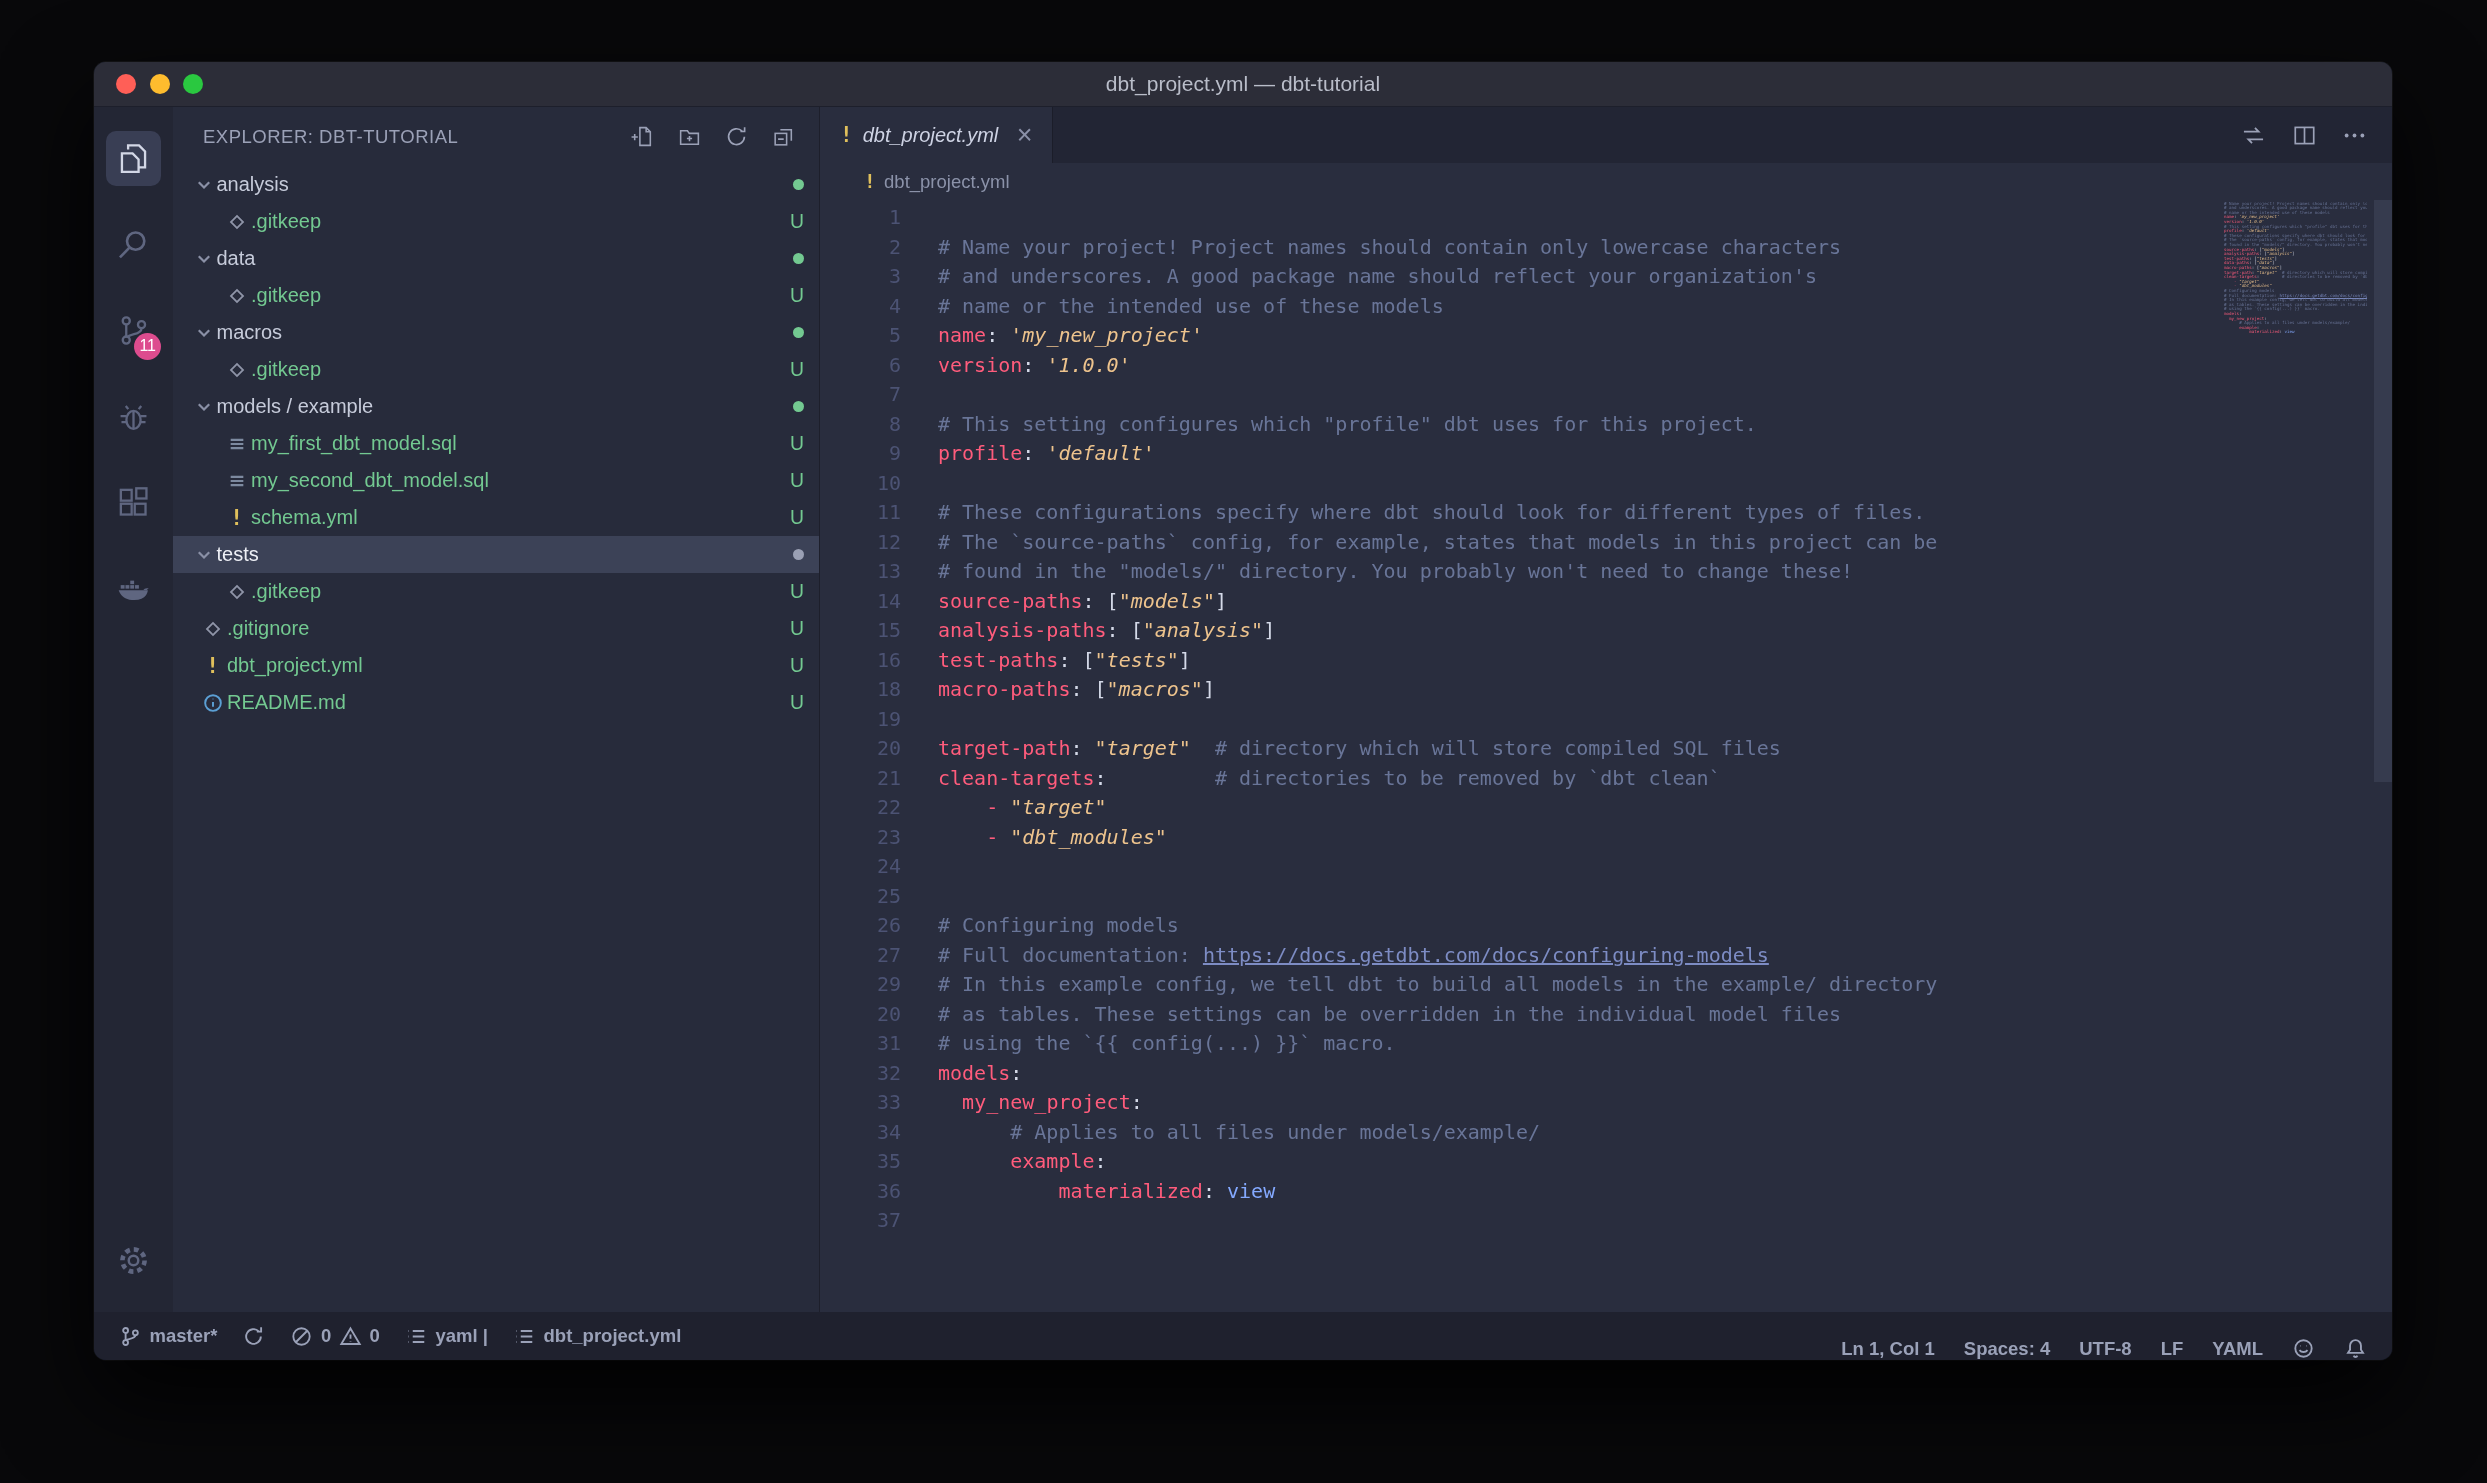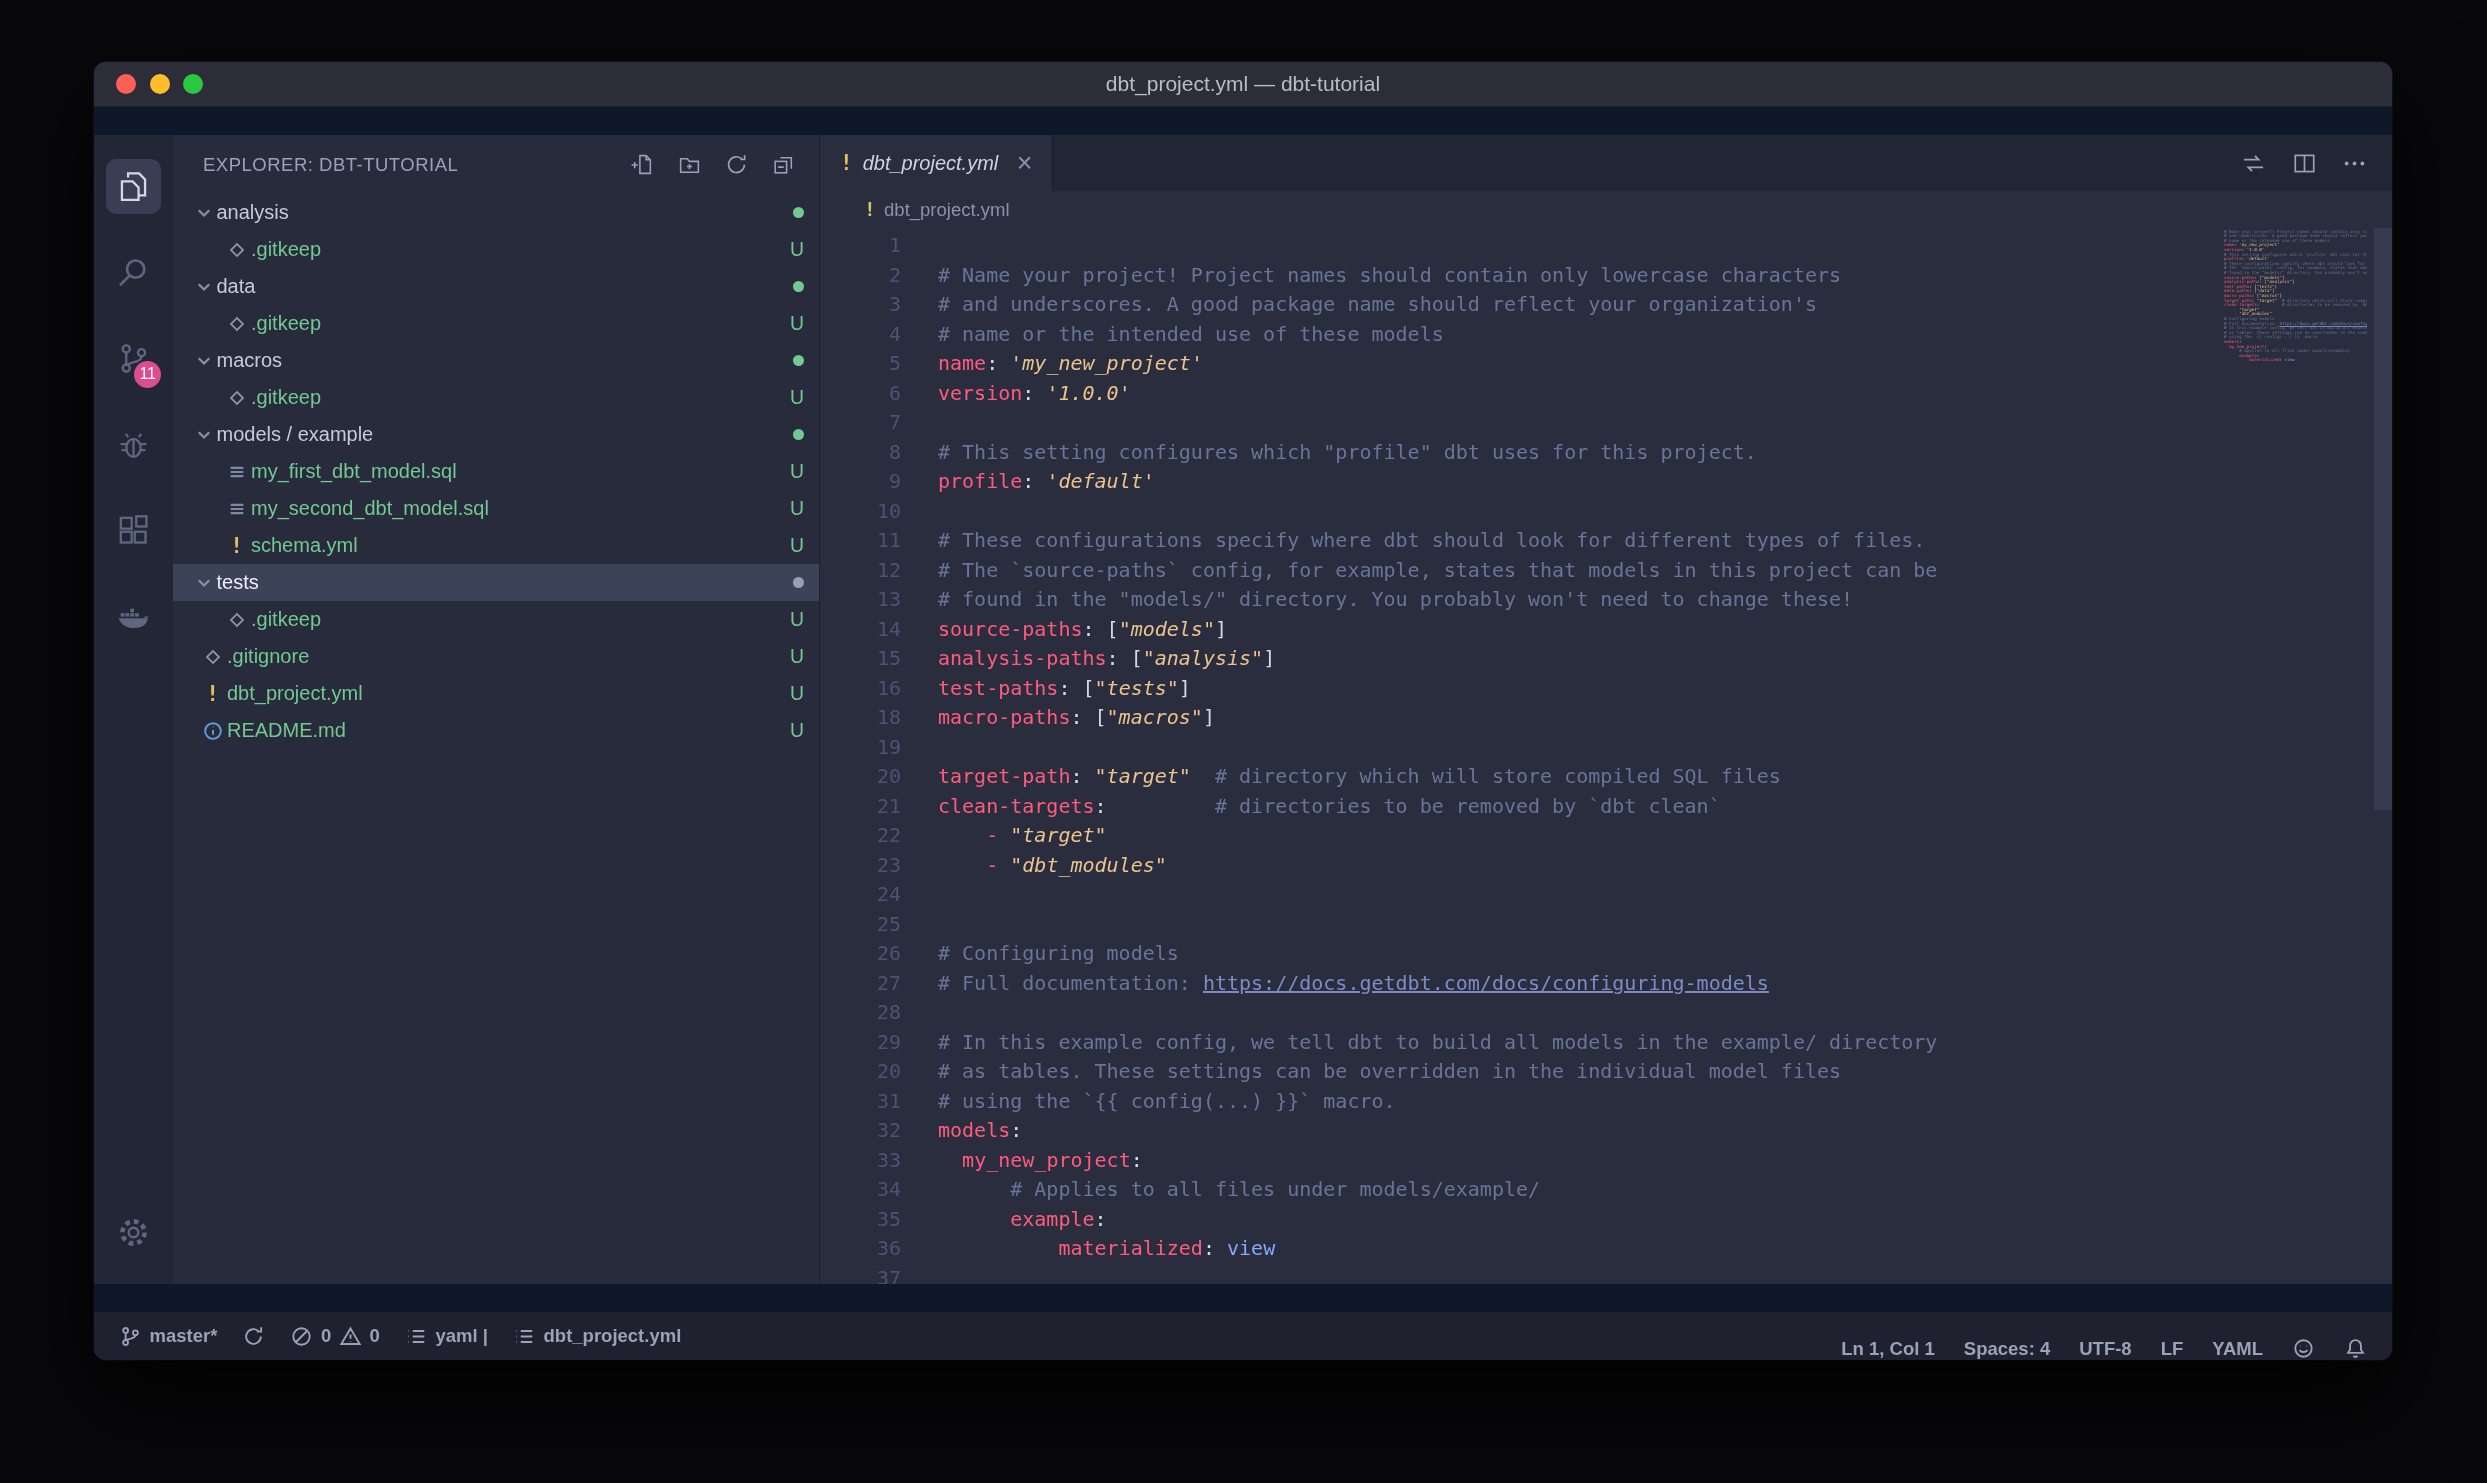--- a/index.html
+++ b/index.html
@@ -1,18 +1,18 @@
 <!DOCTYPE html>
 <html style="font-size:13.5px"><head>
 <meta charset="utf-8">
 <style>
   html,body{margin:0;padding:0;overflow:hidden;background:#08080a;}
   body{width:2487px;height:1484px;position:relative;font-family:"Liberation Sans",sans-serif;-webkit-font-smoothing:antialiased;}
   .window{position:absolute;left:94px;top:62px;width:2298px;height:1298px;background:#0f172a;border-radius:11.8px;overflow:hidden;
-          box-shadow:0 39px 93px rgba(0,0,0,.85),0 0 0 0.8px rgba(255,255,255,.07);display:flex;flex-direction:column;gap:28px;}
+          box-shadow:0 39px 93px rgba(0,0,0,.85),0 0 0 0.8px rgba(255,255,255,.07);display:flex;flex-direction:column;}
   
   .titlebar{flex:0 0 44px;background:#2c2d38;border-bottom:0.8px solid #1d1f2b;display:flex;align-items:center;justify-content:center;position:relative;}
   .traffic{position:absolute;left:22px;top:0;height:100%;display:flex;align-items:center;gap:13.5px;}
   .tl{width:20px;height:20px;border-radius:50%;}
   .tl.red{background:#ff5f57}.tl.yellow{background:#febc2e}.tl.green{background:#2ac840}
   .title-text{font-size:21px;color:#b9bdc9;}
   
   .main{flex:1;display:flex;min-height:0;}
   
   .activitybar{flex:0 0 79px;background:#232634;display:flex;flex-direction:column;align-items:center;padding-top:8.4px;}
@@ -440,21 +440,20 @@
             <div class="code-line"><span class="ln">18</span><span class="lc"><span class="tk-k">macro-paths</span><span class="tk-p">: [</span><span class="tk-s">"macros"</span><span class="tk-p">]</span></span></div>
             <div class="code-line"><span class="ln">19</span><span class="lc"></span></div>
             <div class="code-line"><span class="ln">20</span><span class="lc"><span class="tk-k">target-path</span><span class="tk-p">: </span><span class="tk-s">"target"</span><span class="tk-c">  # directory which will store compiled SQL files</span></span></div>
             <div class="code-line"><span class="ln">21</span><span class="lc"><span class="tk-k">clean-targets</span><span class="tk-p">:</span><span class="tk-t">         </span><span class="tk-c"># directories to be removed by `dbt clean`</span></span></div>
             <div class="code-line"><span class="ln">22</span><span class="lc"><span class="tk-t">    </span><span class="tk-d">- </span><span class="tk-s">"target"</span></span></div>
             <div class="code-line"><span class="ln">23</span><span class="lc"><span class="tk-t">    </span><span class="tk-d">- </span><span class="tk-s">"dbt_modules"</span></span></div>
             <div class="code-line"><span class="ln">24</span><span class="lc"></span></div>
             <div class="code-line"><span class="ln">25</span><span class="lc"></span></div>
             <div class="code-line"><span class="ln">26</span><span class="lc"><span class="tk-c"># Configuring models</span></span></div>
             <div class="code-line"><span class="ln">27</span><span class="lc"><span class="tk-c"># Full documentation: </span><span class="tk-l">https://docs.getdbt.com/docs/configuring-models</span></span></div>
-            <div class="code-line"><span class="ln">28</span><span class="lc"></span></div>
             <div class="code-line"><span class="ln">29</span><span class="lc"><span class="tk-c"># In this example config, we tell dbt to build all models in the example/ directory</span></span></div>
             <div class="code-line"><span class="ln">20</span><span class="lc"><span class="tk-c"># as tables. These settings can be overridden in the individual model files</span></span></div>
             <div class="code-line"><span class="ln">31</span><span class="lc"><span class="tk-c"># using the `{{ config(...) }}` macro.</span></span></div>
             <div class="code-line"><span class="ln">32</span><span class="lc"><span class="tk-k">models</span><span class="tk-p">:</span></span></div>
             <div class="code-line"><span class="ln">33</span><span class="lc"><span class="tk-t">  </span><span class="tk-k">my_new_project</span><span class="tk-p">:</span></span></div>
             <div class="code-line"><span class="ln">34</span><span class="lc"><span class="tk-t">      </span><span class="tk-c"># Applies to all files under models/example/</span></span></div>
             <div class="code-line"><span class="ln">35</span><span class="lc"><span class="tk-t">      </span><span class="tk-k">example</span><span class="tk-p">:</span></span></div>
             <div class="code-line"><span class="ln">36</span><span class="lc"><span class="tk-t">          </span><span class="tk-k">materialized</span><span class="tk-p">: </span><span class="tk-v">view</span></span></div>
             <div class="code-line"><span class="ln">37</span><span class="lc"></span></div>
           </div>

